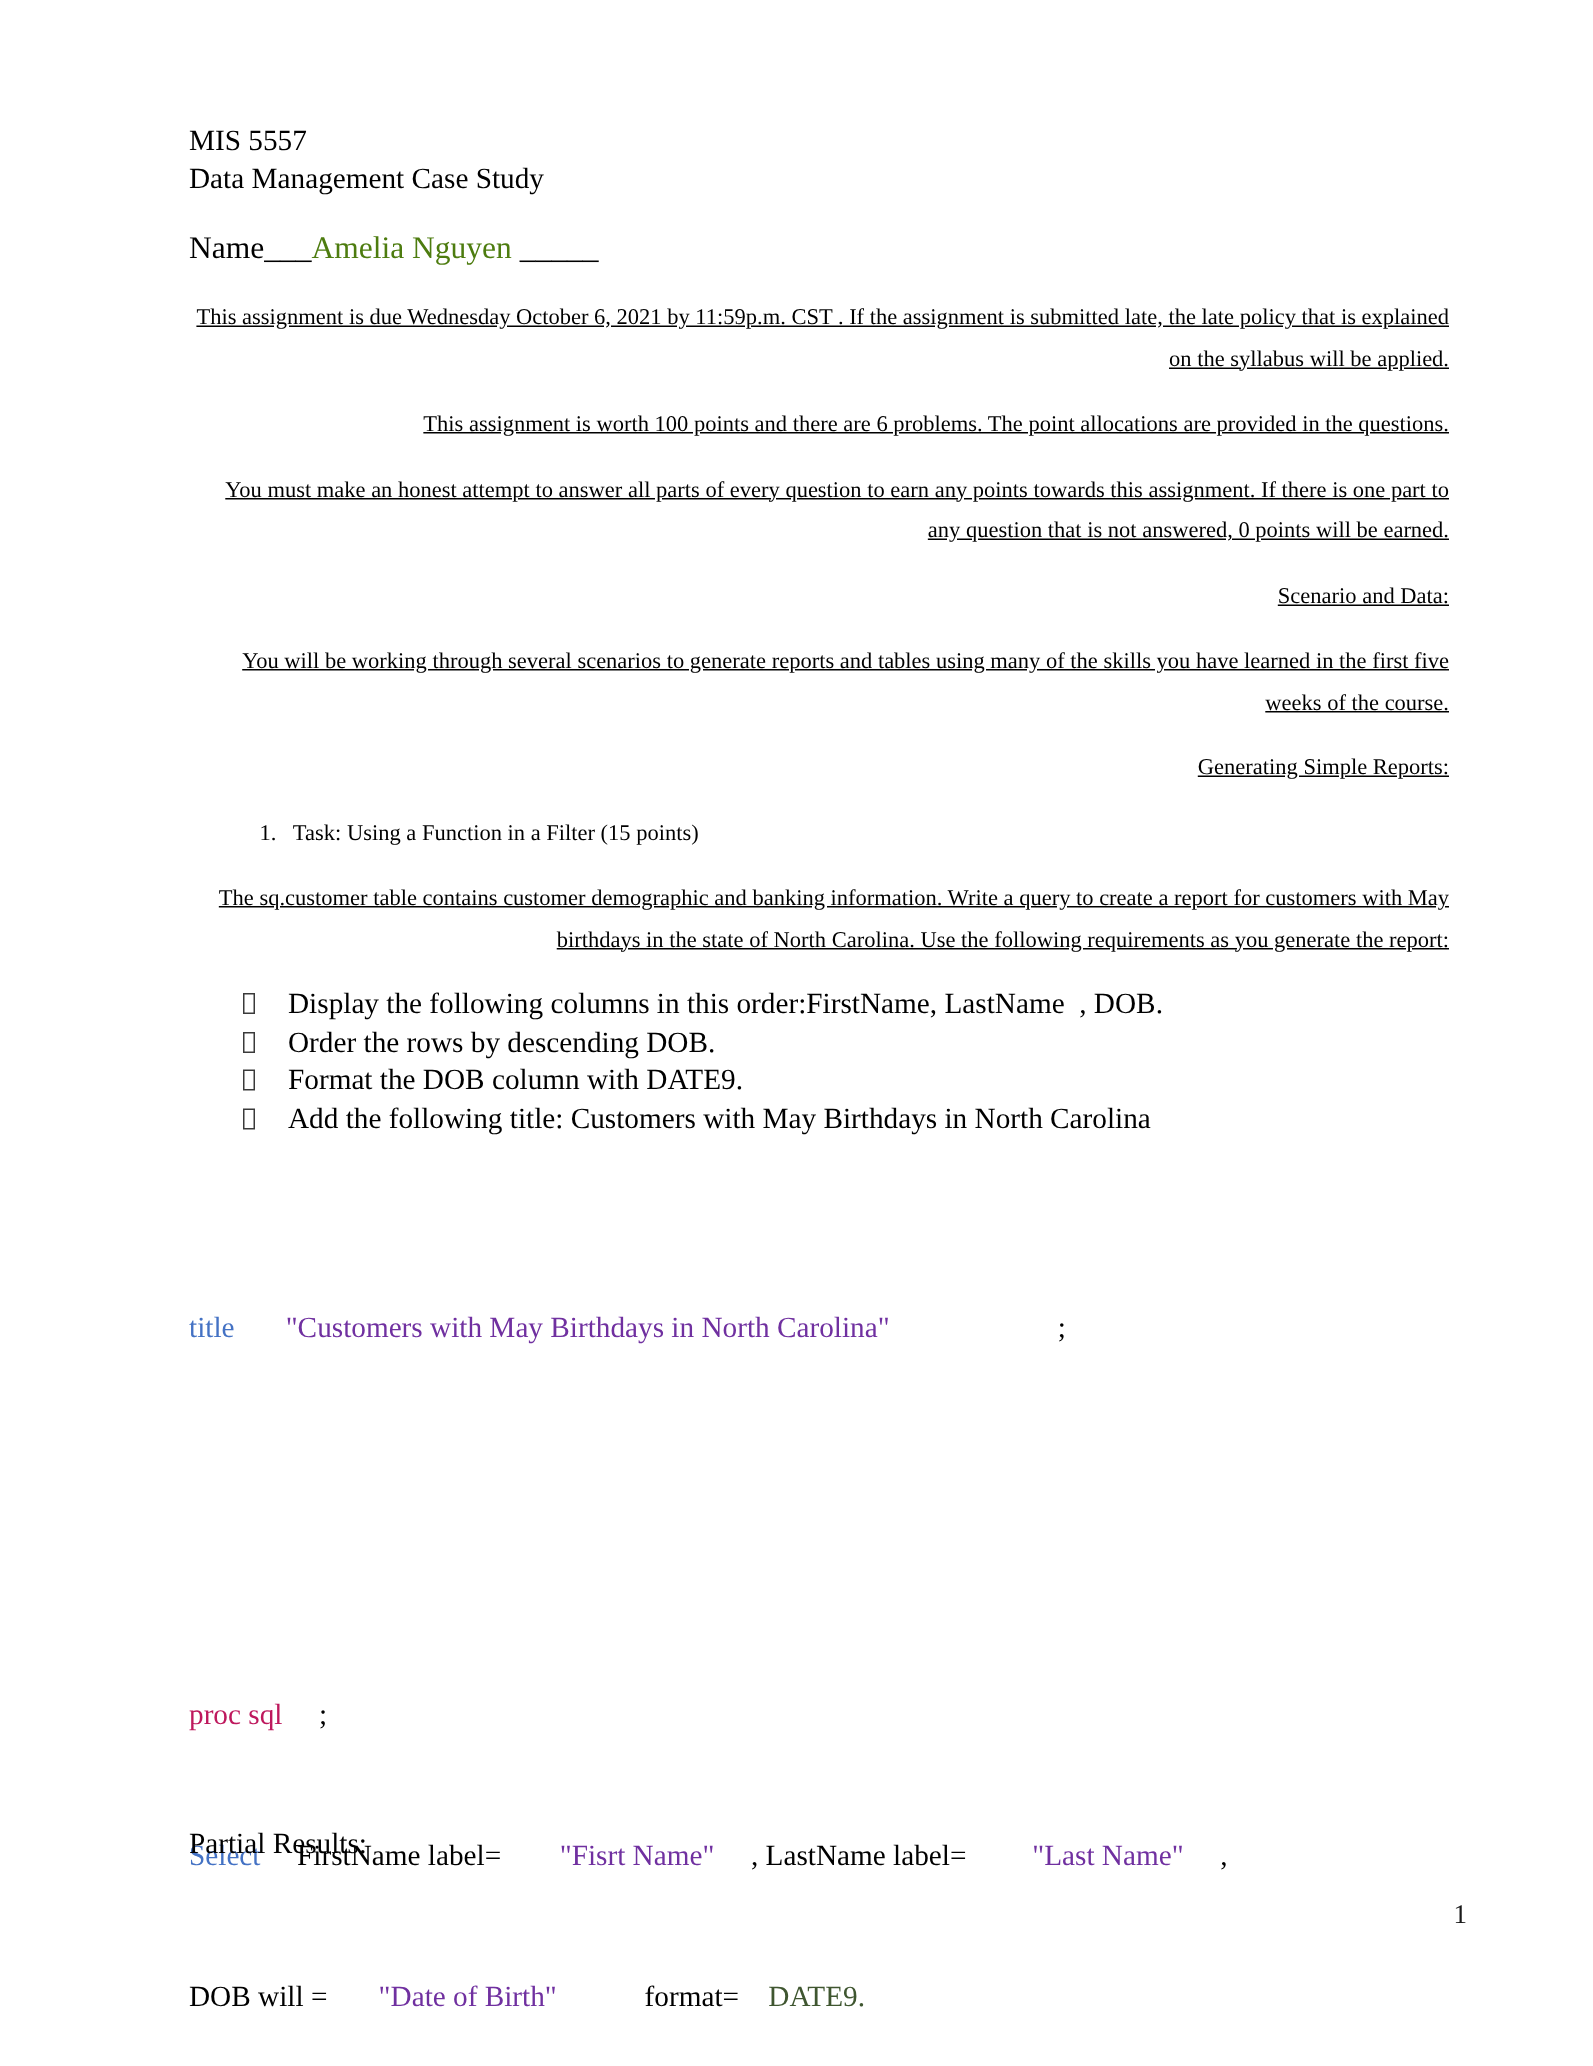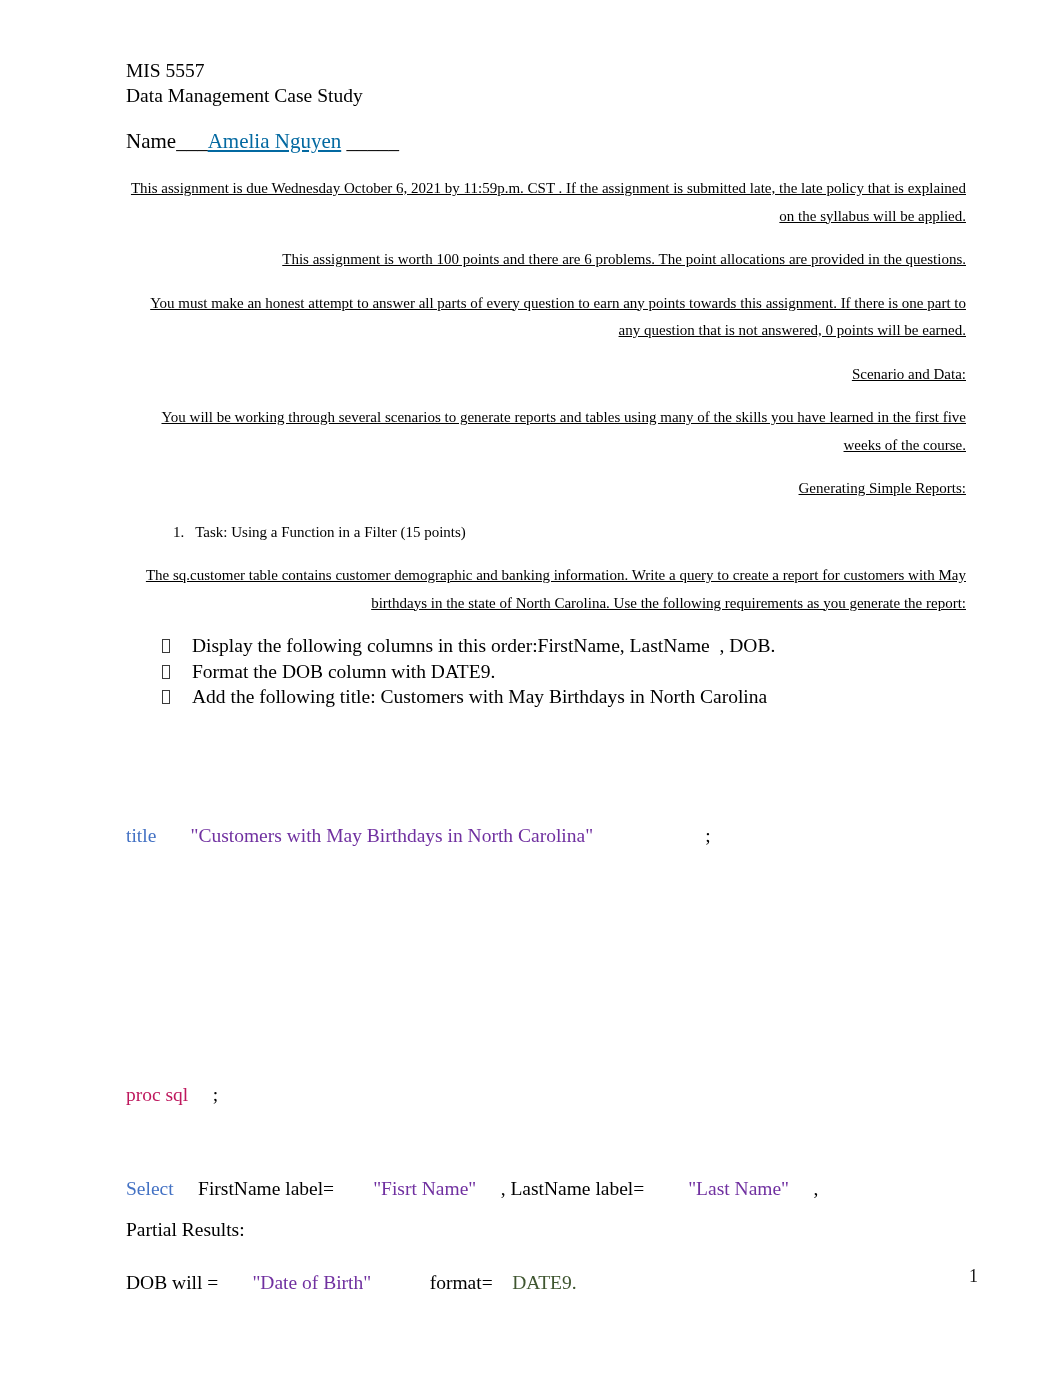--- a/index.html
+++ b/index.html
@@ -16,37 +16,37 @@
     color: #000000;
     -webkit-font-smoothing: antialiased;
   }
 
   .page {
     position: absolute;
     left: 0; top: 0;
     width: 1062px;
     height: 1377px;
     box-sizing: border-box;
-    padding: 58px 96px 0 126px;
+    padding: 82px 96px 0 126px;
   }
 
   
   .hdr-line {
     font-size: 19.5px;
     line-height: 25px;
     white-space: pre;
   }
 
   .name-line {
     font-size: 21px;
     line-height: 26px;
     margin-top: 20px;
     white-space: pre;
   }
-  .name-value { color: #0369a1; text-decoration: underline; }
+  .name-value { color: #4d7c0f; }
   .name-rule  { color: #000000; }
 
   
   p.body {
     font-size: 15px;
     line-height: 27.5px;
     margin: 0;
     padding: 0;
     text-align: right;
     text-decoration: underline;
@@ -153,20 +153,25 @@
 
   <ul class="reqs">
     <li>
         <span class="tofu"></span>
         <span class="tofu-gap"></span>
         <span class="req-text">Display the following columns in this order:FirstName, LastName  , DOB.</span>
       </li>
     <li>
         <span class="tofu"></span>
         <span class="tofu-gap"></span>
+        <span class="req-text">Order the rows by descending DOB.</span>
+      </li>
+    <li>
+        <span class="tofu"></span>
+        <span class="tofu-gap"></span>
         <span class="req-text">Format the DOB column with DATE9.</span>
       </li>
     <li>
         <span class="tofu"></span>
         <span class="tofu-gap"></span>
         <span class="req-text">Add the following title: Customers with May Birthdays in North Carolina</span>
       </li>
   </ul>
 
   <div style="height:44px"></div>

